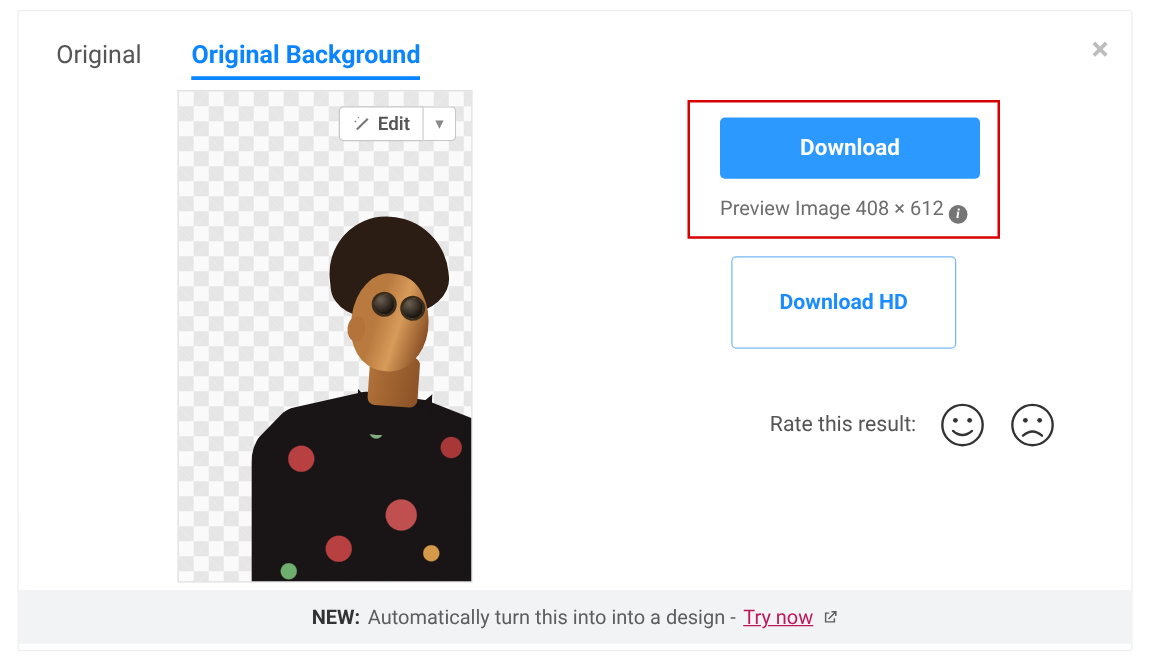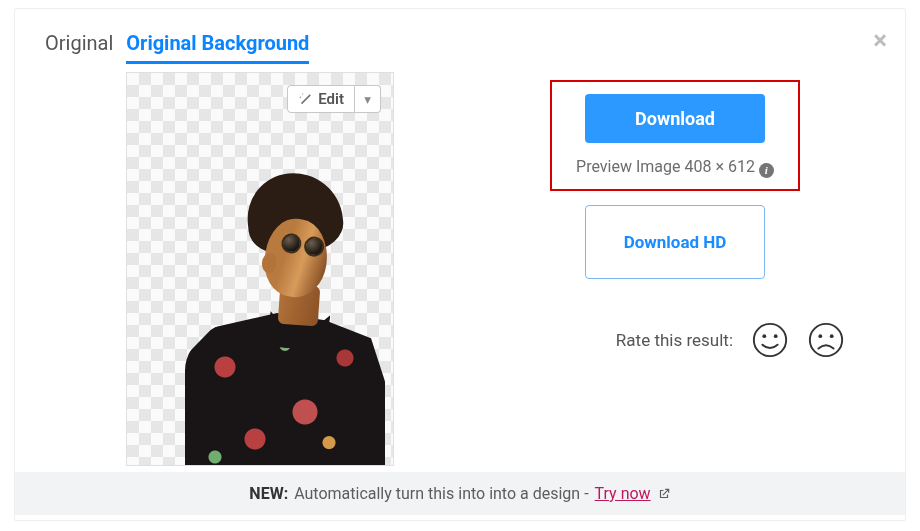--- a/index.html
+++ b/index.html
@@ -1,26 +1,26 @@
 <!DOCTYPE html>
 <html><head>
 <meta charset="utf-8">
 <style>
   * { box-sizing: border-box; margin: 0; padding: 0; font-family: -apple-system, BlinkMacSystemFont, "Segoe UI", Roboto, "Helvetica Neue", Arial, sans-serif; }
   body { background: #fff; width: 920px; height: 531px; overflow: hidden; position: relative; }
   .card { margin: 8px 14px 0 14px; background: #fff; border: 1px solid #eee; border-radius: 2px; height: 513px; position: relative; box-shadow: 0 0 0 rgba(0,0,0,0); }
   .close-icon { position: absolute; top: 18px; right: 18px; color: #bdbdbd; font-size: 26px; font-weight: 700; cursor: pointer; line-height: 1; }
 
-  .tabs { display: flex; gap: 13px; padding: 22px 30px 8px 30px; }
+  .tabs { display: flex; gap: 40px; padding: 22px 30px 8px 30px; }
   .tab { font-size: 20px; color: #555; cursor: pointer; padding-bottom: 6px; }
   .tab.active { color: #0a84ff; font-weight: 700; border-bottom: 3px solid #0a84ff; }
 
   .content { display: flex; padding: 0 30px 0 30px; }
   .preview-area { flex: 0 0 430px; display: flex; justify-content: center; }
-  .preview-box { width: 268px; height: 394px; border: 1px solid #e0e0e0; position: relative; background-image:
+  .preview-box { width: 236px; height: 394px; border: 1px solid #e0e0e0; position: relative; background-image:
       linear-gradient(45deg, #e6e6e6 25%, transparent 25%),
       linear-gradient(-45deg, #e6e6e6 25%, transparent 25%),
       linear-gradient(45deg, transparent 75%, #e6e6e6 75%),
       linear-gradient(-45deg, transparent 75%, #e6e6e6 75%);
     background-size: 24px 24px;
     background-position: 0 0, 0 12px, 12px -12px, -12px 0px;
     background-color: #fafafa;
     overflow: hidden;
   }
 
@@ -47,21 +47,21 @@
   .collar { position:absolute; left: 92px; top: 150px; width: 60px; height: 36px; background:#191415; transform: rotate(4deg);
             clip-path: polygon(0 0, 50% 80%, 100% 0, 100% 100%, 0 100%); }
   .ear { position:absolute; left:85px; top:90px; width:14px; height:20px; background:#b3733a; border-radius:50% 40% 40% 50%; transform: rotate(6deg);}
 
   .edit-group { position: absolute; top: 12px; right: 12px; display: flex; }
   .edit-btn { background: #fff; border: 1px solid #c7c7c7; color: #555; font-size: 15px; font-weight: 600; padding: 4px 10px; border-radius: 4px 0 0 4px; display: inline-flex; align-items: center; gap: 6px; cursor: pointer; }
   .edit-caret { background: #fff; border: 1px solid #c7c7c7; border-left: none; width: 26px; display:flex; align-items:center; justify-content:center; border-radius: 0 4px 4px 0; cursor:pointer; color:#888; }
 
   .side { flex: 1; padding-top: 8px; display: flex; flex-direction: column; align-items: center; }
   .highlight-box { border: 2px solid #d60000; padding: 12px 24px 10px 24px; text-align: center; width: 250px; }
-  .btn-primary { background: #2b99ff; color: #fff; font-weight: 700; font-size: 18px; border: none; border-radius: 4px; padding: 14px 34px; cursor: pointer; width: 180px; }
+  .btn-primary { background: #2b99ff; color: #fff; font-weight: 700; font-size: 18px; border: none; border-radius: 4px; padding: 14px 34px; cursor: pointer; width: 208px; }
   .sub-text { color: #6d6d6d; font-size: 16px; margin-top: 12px; line-height: 1.5; text-align: center; }
   .info-icon { display:inline-flex; width:15px; height:15px; background:#757575; color:#fff; border-radius:50%; font-size:11px; font-weight:700; align-items:center; justify-content:center; font-style: italic; font-family: Georgia, serif; vertical-align: -2px;}
 
   .hd-box { margin-top: 14px; text-align: center; }
   .btn-outline { background: #fff; color: #1a8cff; font-weight: 700; font-size: 17px; border: 1px solid #77b8f5; border-radius: 4px; padding: 25px 28px; cursor: pointer; width: 180px; line-height: 1.3; }
 
   .rate-row { margin-top: 42px; display: flex; align-items: center; gap: 18px; color: #555; font-size: 17px; align-self: flex-end; padding-right: 30px; }
   .face-icon { width: 38px; height: 38px; cursor: pointer; }
   .face-icon circle.o { fill: none; stroke: #333; stroke-width: 2; }
   .face-icon circle.e { fill: #333; }

